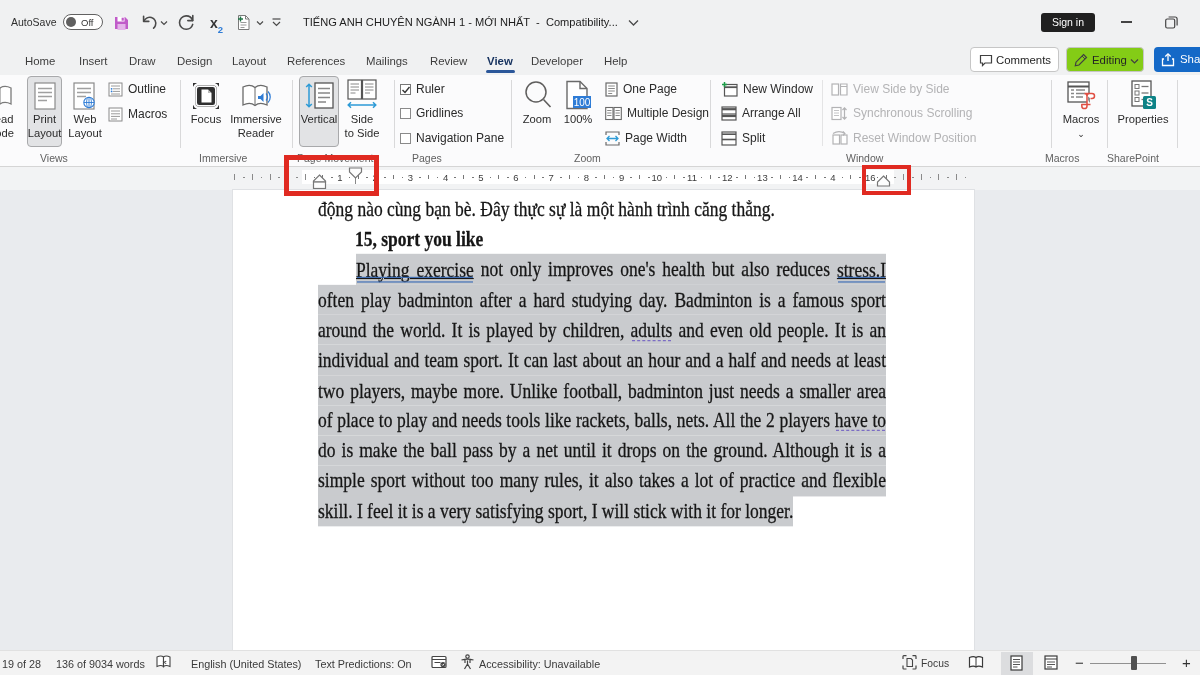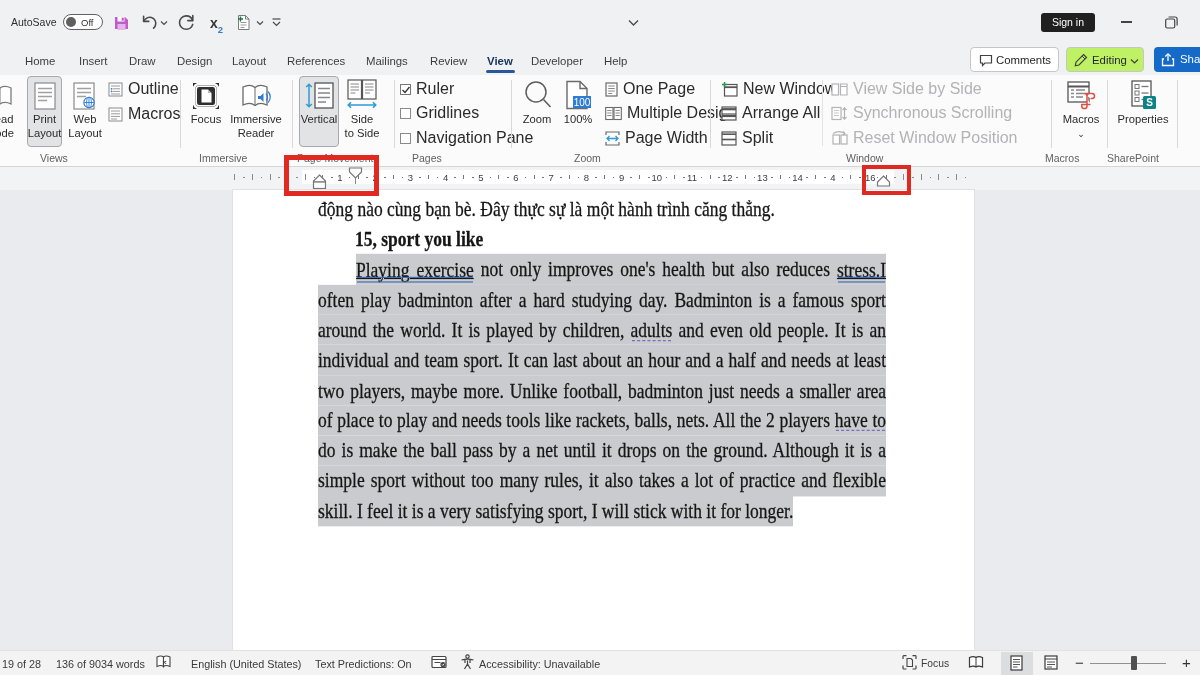--- a/index.html
+++ b/index.html
@@ -13,21 +13,21 @@
 #ruler{left:0;top:167px;width:1200px;height:23px;background:#f2f3f4}
 #docarea{left:0;top:190px;width:1200px;height:460px;background:#e9ebee}
 #page{left:233px;top:190px;width:741px;height:460px;background:#fff;box-shadow:0 0 0 1px #dfe1e4}
 #statusbar{left:0;top:650px;width:1200px;height:25px;background:#f3f3f3;border-top:1px solid #e1e1e1}
 .tab{font-size:11.4px;color:#3d3d3d;top:10px}
 .seph{position:absolute;top:5px;height:68px;width:1px;background:#d9d9da}
 .glabel{position:absolute;top:77px;font-size:10.5px;color:#616161;}
 .bigbtn{position:absolute;top:1px;height:71px;text-align:center;font-size:11.2px;color:#2b2b2b}
 .bigbtn .ic{height:34px;display:flex;align-items:flex-end;justify-content:center}
 .bigbtn .t1{margin-top:2px;line-height:14px;white-space:nowrap}
-.smallitem{position:absolute;font-size:16px;color:#2b2b2b;display:flex;align-items:center;gap:5px;height:16px}
+.smallitem{position:absolute;font-size:12px;color:#2b2b2b;display:flex;align-items:center;gap:5px;height:16px}
 .gray{color:#b3b3b5}
 .cb{width:11px;height:11px;border:1px solid #8a8a8a;background:#fff;display:inline-block}
 .serif{font-family:"Liberation Serif",serif;-webkit-text-stroke:0.25px currentColor}
 .hl{background:#c9cbce}
 span.hl{padding:3.45px 0}
 .redbox{position:absolute;border:5px solid #e02a21;background:transparent;z-index:30}
 .rnum{top:4.5px;width:16px;text-align:center;font-size:9.5px;color:#3c3c3c}
 .dline{font-size:17.5px;line-height:26.26px;text-align:justify;text-align-last:justify}
 .ulg{text-decoration:underline;text-decoration-thickness:1px;text-underline-offset:1px;position:relative}
 .ulg::after{content:"";position:absolute;left:1px;right:1px;bottom:-1.5px;height:3.4px;border-top:1px solid #3c6db5;border-bottom:1px solid #3c6db5}
@@ -66,20 +66,21 @@
       <path d="M4.5 8.5h6M4.5 11h6M4.5 13.5h4" stroke="#9a9a9a"></path>
       <path d="M3.5 4.5 L3.5 -0.5 M1 2 L6 2" stroke="#217346" stroke-width="1.4" transform="translate(1,3)"></path>
     </svg>
   <svg class="abs" style="left:256px;top:20px" width="8" height="6" viewBox="0 0 8 6">
       <path d="M1 1.5 L4 4.5 L7 1.5" stroke="#4a4a4a" stroke-width="1.2" fill="none"></path>
     </svg>
   <svg class="abs" style="left:272px;top:18px" width="9" height="9" viewBox="0 0 9 9">
       <path d="M0.5 1 H8.5" stroke="#4a4a4a" stroke-width="1.2"></path>
       <path d="M1 4 L4.5 7.5 L8 4" stroke="#4a4a4a" stroke-width="1.2" fill="none"></path>
     </svg>
+  <div class="abs" style="left:303px;top:16px;font-size:11.1px;color:#1d1d1d;white-space:nowrap">TIẾNG ANH CHUYÊN NGÀNH 1 - MỚI NHẤT &nbsp;- &nbsp;Compatibility...</div>
   <svg class="abs" style="left:628px;top:19px" width="11" height="8" viewBox="0 0 11 8">
       <path d="M1 1.5 L5.5 6 L10 1.5" stroke="#4a4a4a" stroke-width="1.3" fill="none"></path>
     </svg>
   <div class="abs" style="left:1041px;top:13px;width:54px;height:19px;background:#202020;border-radius:3px;color:#fff;font-size:10.5px;text-align:center;line-height:19px">Sign in</div>
   <div class="abs" style="left:1121px;top:21px;width:11px;height:1.5px;background:#444"></div>
   <svg class="abs" style="left:1165px;top:16px" width="13" height="13" viewBox="0 0 13 13">
       <rect x="0.7" y="3" width="9" height="9" rx="1.5" fill="none" stroke="#444" stroke-width="1.2"></rect>
       <path d="M3.6 1 h6.5 a2 2 0 0 1 2 2 v6.5" fill="none" stroke="#444" stroke-width="1.2"></path>
     </svg>
 </div>
@@ -95,21 +96,21 @@
   <div class="abs tab" style="left:487px;color:#15315e;font-weight:bold">View</div>
   <div class="abs" style="left:486px;top:25px;width:29px;height:2.5px;background:#2b579a;border-radius:2px"></div>
   <div class="abs tab" style="left:531px">Developer</div>
   <div class="abs tab" style="left:604px">Help</div>
   <div class="abs" style="left:970px;top:2px;width:89px;height:25px;background:#fff;border:1px solid #c6c6c6;border-radius:4px">
     <svg class="abs" style="left:8px;top:6px" width="14" height="13" viewBox="0 0 14 13">
         <path d="M1.5 1.5 h11 v7.5 h-6.5 l-2.5 2.5 v-2.5 h-2z" fill="none" stroke="#404040" stroke-width="1.2"></path>
       </svg>
     <div class="abs" style="left:25px;top:6px;font-size:11.4px;color:#252525">Comments</div>
   </div>
-  <div class="abs" style="left:1066px;top:2px;width:78px;height:25px;background:#bef264;border:1px solid #c6c6c6;border-radius:4px">
+  <div class="abs" style="left:1066px;top:2px;width:78px;height:25px;background:#84cc16;border:1px solid #c6c6c6;border-radius:4px">
     <svg class="abs" style="left:7px;top:5px" width="14" height="14" viewBox="0 0 14 14">
         <path d="M9.5 1.5 l3 3 L5 12 l-3.7 0.8 L2 9.2 Z" fill="none" stroke="#404040" stroke-width="1.2"></path>
         <path d="M8 3 l3 3" stroke="#404040" stroke-width="1"></path>
       </svg>
     <div class="abs" style="left:25px;top:6px;font-size:11.4px;color:#252525">Editing</div>
     <svg class="abs" style="left:63px;top:10px" width="9" height="7" viewBox="0 0 9 7">
         <path d="M1 1.5 L4.5 5 L8 1.5" stroke="#404040" stroke-width="1.2" fill="none"></path>
       </svg>
   </div>
   <div class="abs" style="left:1154px;top:2px;width:46px;height:25px;background:#1569c7;border-radius:4px 0 0 4px">

